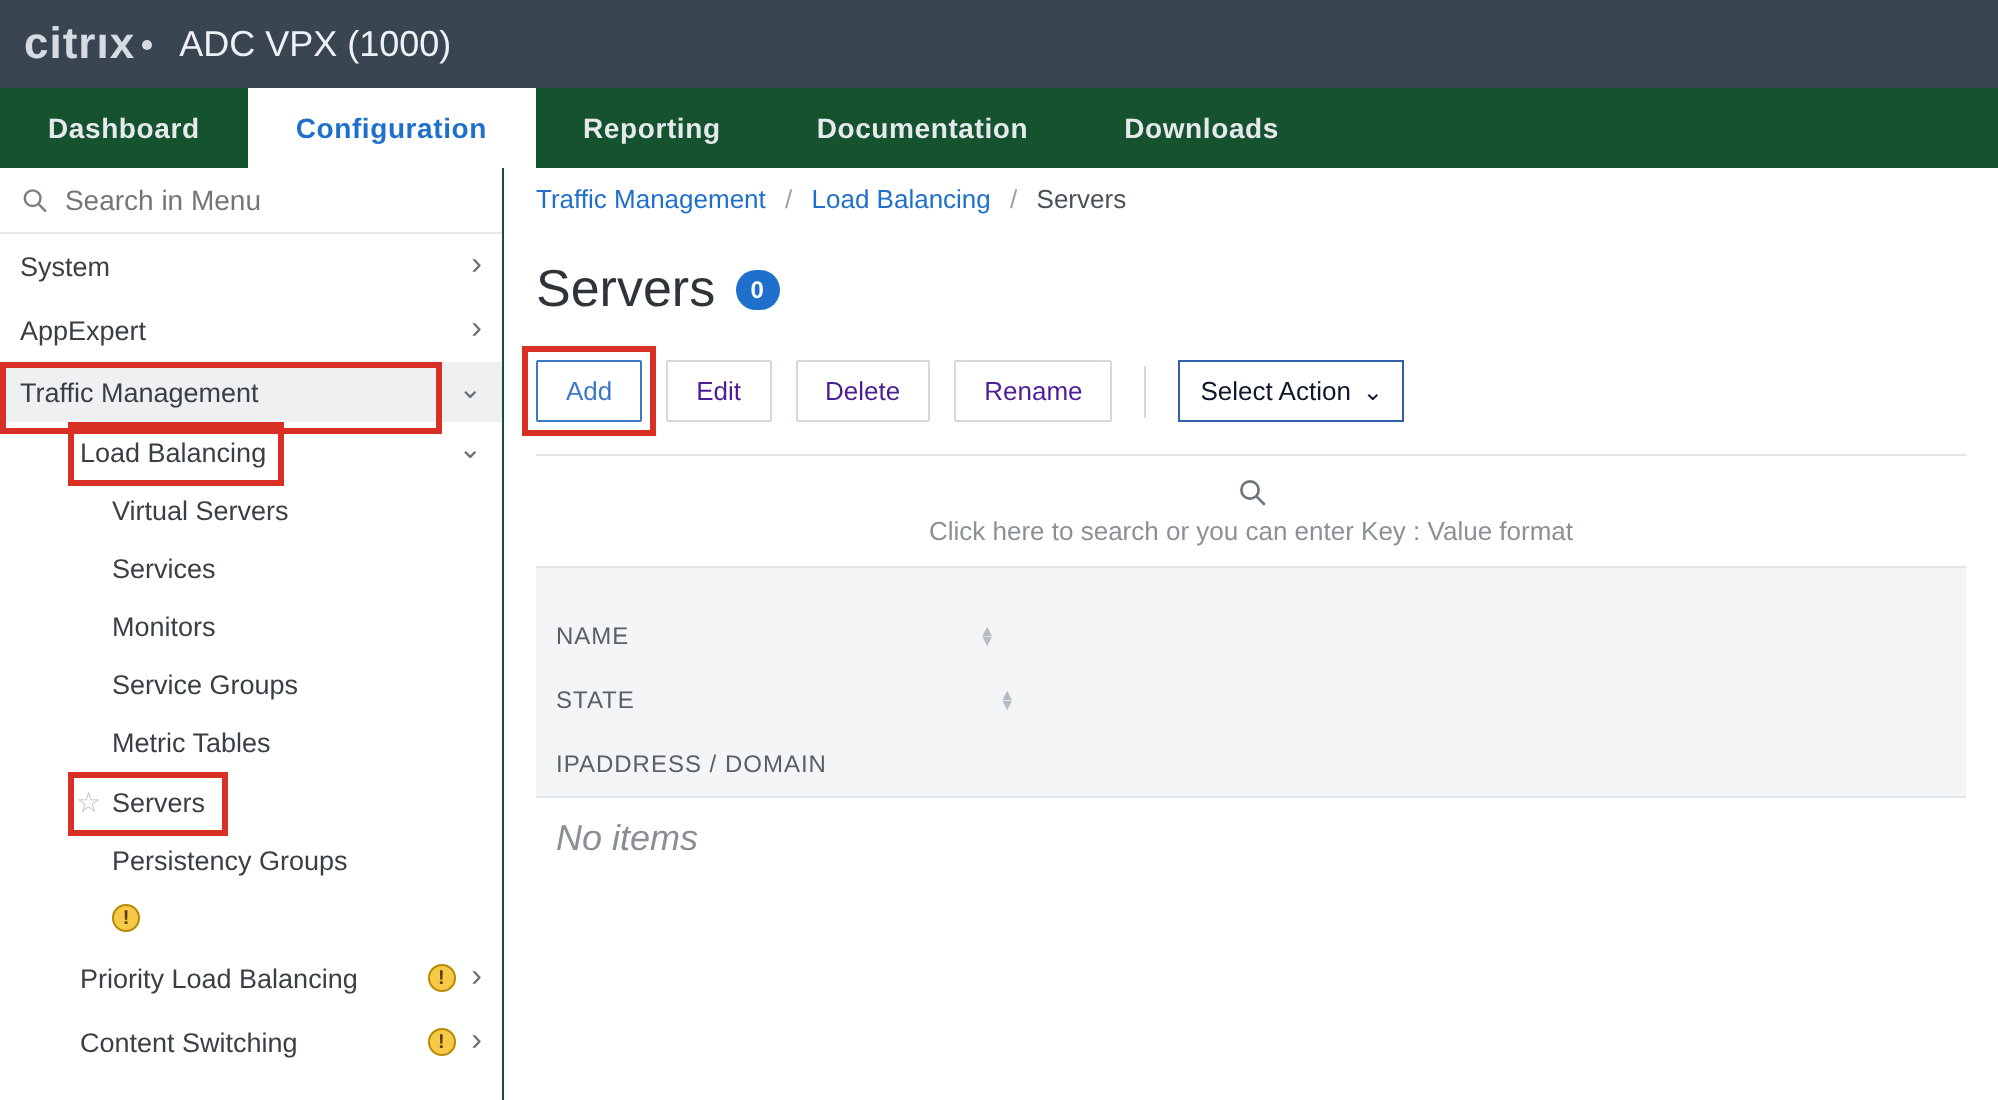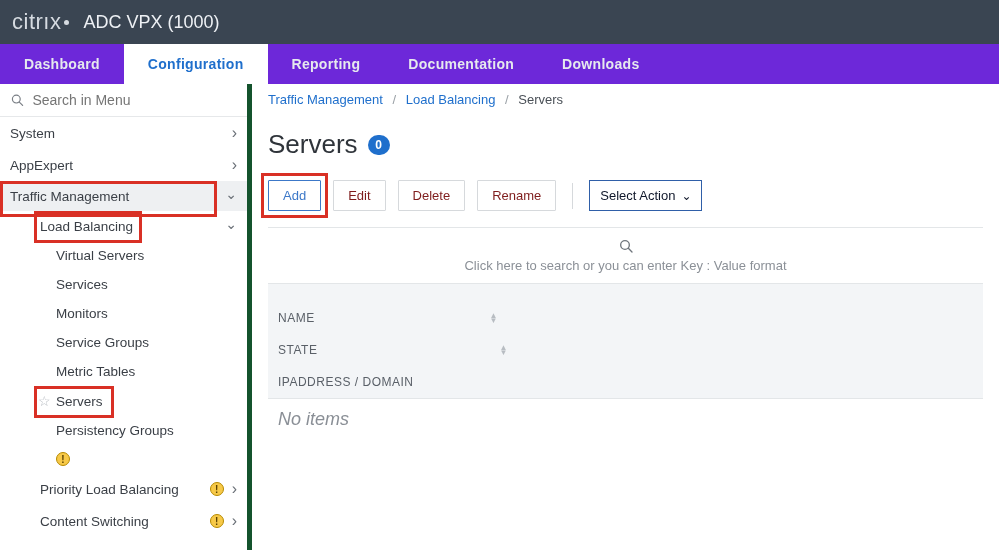--- a/index.html
+++ b/index.html
@@ -2,31 +2,31 @@
 <html><head>
 <meta charset="utf-8">
 <style>
   * { box-sizing: border-box; margin: 0; padding: 0; }
   body { font-family: Arial, Helvetica, sans-serif; width: 999px; height: 550px; overflow: hidden; background: #fff; }
 
   
   .brandbar { height: 44px; background:#3a4552; color:#d6dbe1; display:flex; align-items:center; padding:0 12px; gap:8px; }
   .brand-logo { display:flex; align-items:center; gap:3px; font-size:22px; letter-spacing:0.5px; }
   .brand-logo .dot { width:5px; height:5px; border-radius:50%; background:#d6dbe1; display:inline-block; }
-  .brand-logo .word { font-weight:400; }
+  .brand-logo .word { font-weight:700; }
   .brand-title { font-size:18px; font-weight:300; margin-left:6px; color:#eef1f5; }
 
   
-  .navbar { height:40px; background:#6d28d9; display:flex; align-items:stretch; }
+  .navbar { height:40px; background:#14532d; display:flex; align-items:stretch; }
   .nav-tab { color:#e6e9ee; padding:0 24px; display:flex; align-items:center; font-size:14px; font-weight:600; letter-spacing:0.3px; cursor:pointer; }
   .nav-tab.active { background:#fff; color:#1f6fcc; }
 
   
   .main { display:flex; height:calc(550px - 44px - 40px); }
-  .sidebar { width:252px; border-right:5px solid #14532d; display:flex; flex-direction:column; }
+  .sidebar { width:252px; border-right:1px solid #14532d; display:flex; flex-direction:column; }
   .content { flex:1; padding:8px 16px 0 16px; position:relative; }
 
   
   .menu-search { display:flex; align-items:center; gap:8px; padding:8px 10px; color:#8a8f96; border-bottom:1px solid #e6e8ea; }
   .menu-search svg { width:16px; height:16px; stroke:#7a7f86; }
   .menu-search input { border:none; outline:none; font-size:14px; color:#525860; width:100%; background:transparent; }
 
   
   .tree { font-size:13.5px; color:#3a3f46; }
   .tree-item { display:flex; align-items:center; justify-content:space-between; padding:7px 10px 7px 10px; cursor:pointer; }
@@ -54,21 +54,21 @@
   .breadcrumb .sep { color:#9aa0a6; margin:0 6px; }
 
   
   .page-heading { display:flex; align-items:center; gap:10px; margin:18px 0 20px 0; }
   .page-heading h1 { font-size:26px; font-weight:400; color:#2f343a; }
   .count-pill { background:#1f6fcc; color:#fff; border-radius:10px; min-width:22px; height:20px; display:inline-flex; align-items:center; justify-content:center; font-size:12px; font-weight:600; padding:0 7px; }
 
   
   .toolbar { display:flex; align-items:center; gap:12px; padding-bottom:16px; border-bottom:1px solid #e3e6e8; }
   .btn { border:1px solid #3c78c8; color:#3c78c8; background:#fff; padding:7px 14px; font-size:13px; cursor:pointer; border-radius:1px; }
-  .btn.disabled { border-color:#d6d9dc; color:#7f1d1d; cursor:default; }
+  .btn.disabled { border-color:#d6d9dc; color:#4c1d95; cursor:default; }
   .btn-select { display:inline-flex; align-items:center; gap:6px; border:1px solid #2f5fa8; color:#0f172a; padding:7px 10px; font-size:13px; cursor:pointer; }
   .btn-select .chev { font-size:12px; }
   .toolbar-divider { width:1px; height:26px; background:#d6d9dc; margin:0 4px; }
   .hl-add { position:relative; display:inline-block; }
   .hl-add::before { content:""; position:absolute; top:-7px; left:-7px; right:-7px; bottom:-7px; border:3px solid #d93025; pointer-events:none; }
 
   
   .filter-row { display:flex; align-items:center; gap:4px; padding:10px 0; color:#8b9097;flex-direction:column; }
   .filter-row svg { width:16px; height:16px; stroke:#6f757c; }
   .filter-row .ph { font-size:13px; }

